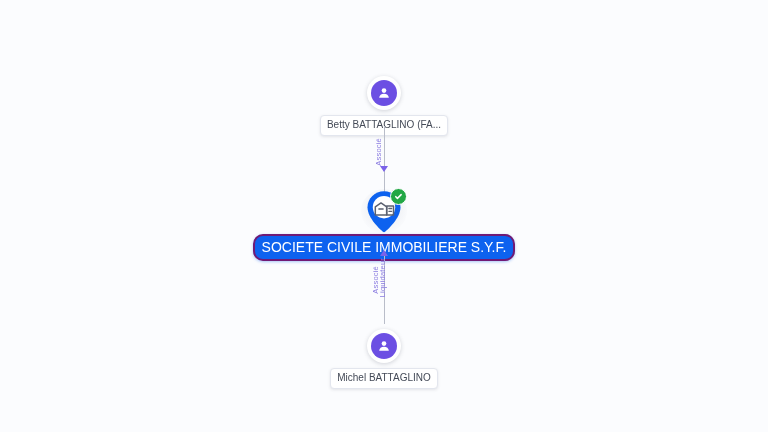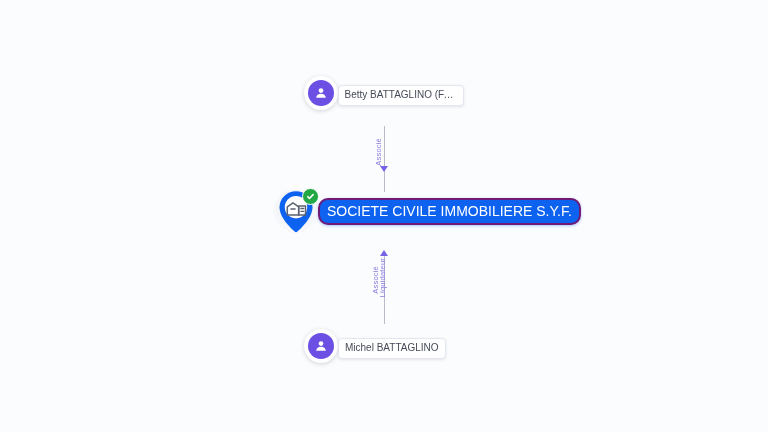--- a/index.html
+++ b/index.html
@@ -19,21 +19,21 @@
     position: absolute;
     inset: 0;
     width: 768px;
     height: 432px;
   }
 
   
   .node {
     position: absolute;
     display: flex;
-    flex-direction: row;
+    flex-direction: column;
     align-items: center;
   }
 
   
   .person-node { width: 160px; }
 
   .person-avatar-wrap {
     width: 34px;
     height: 34px;
     border-radius: 50%;

